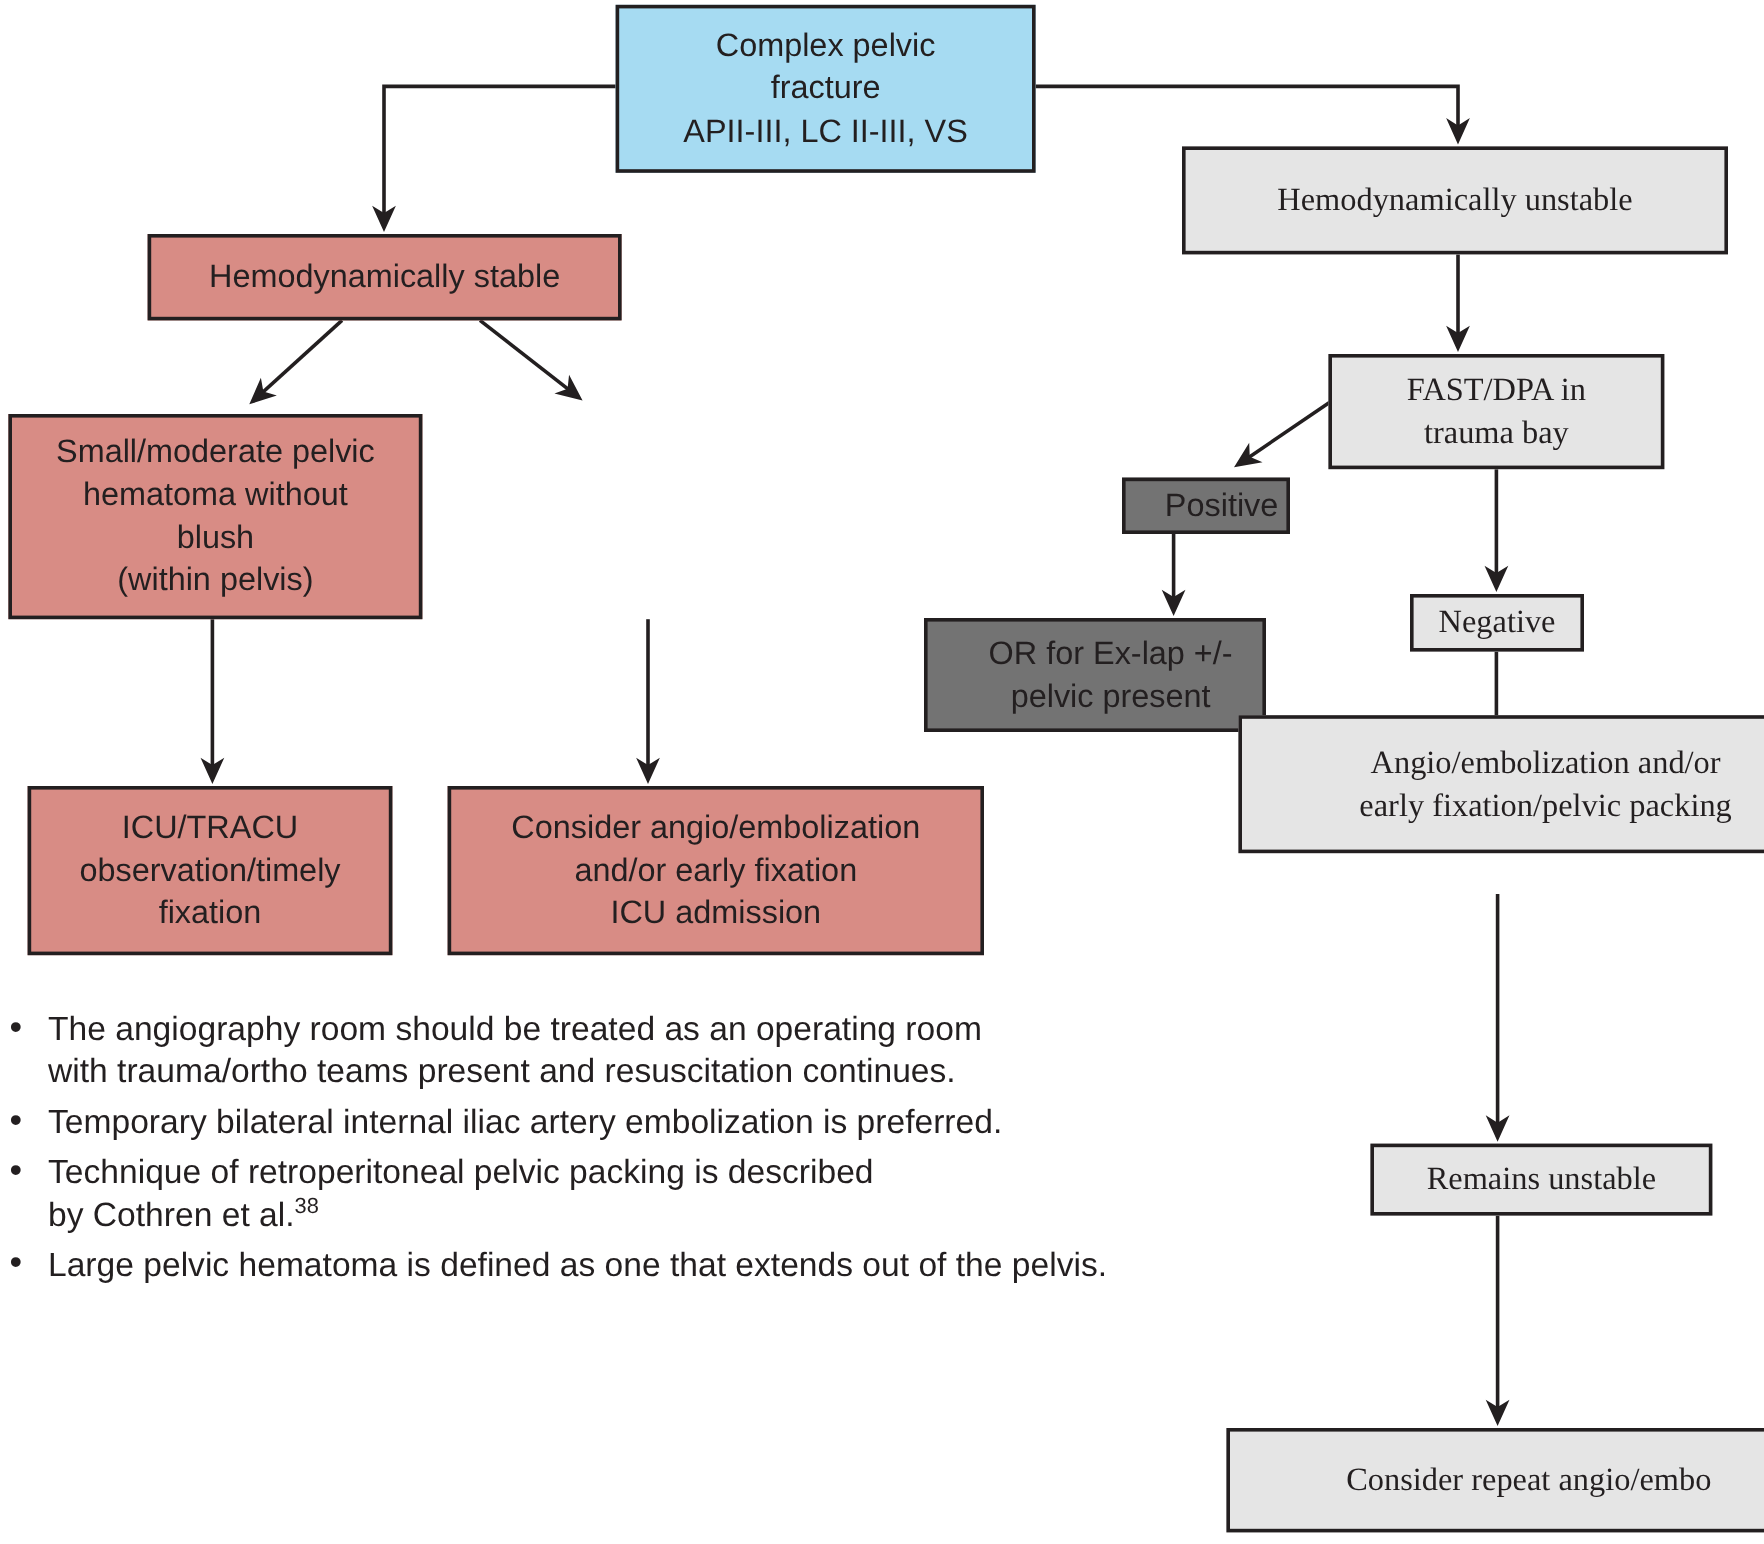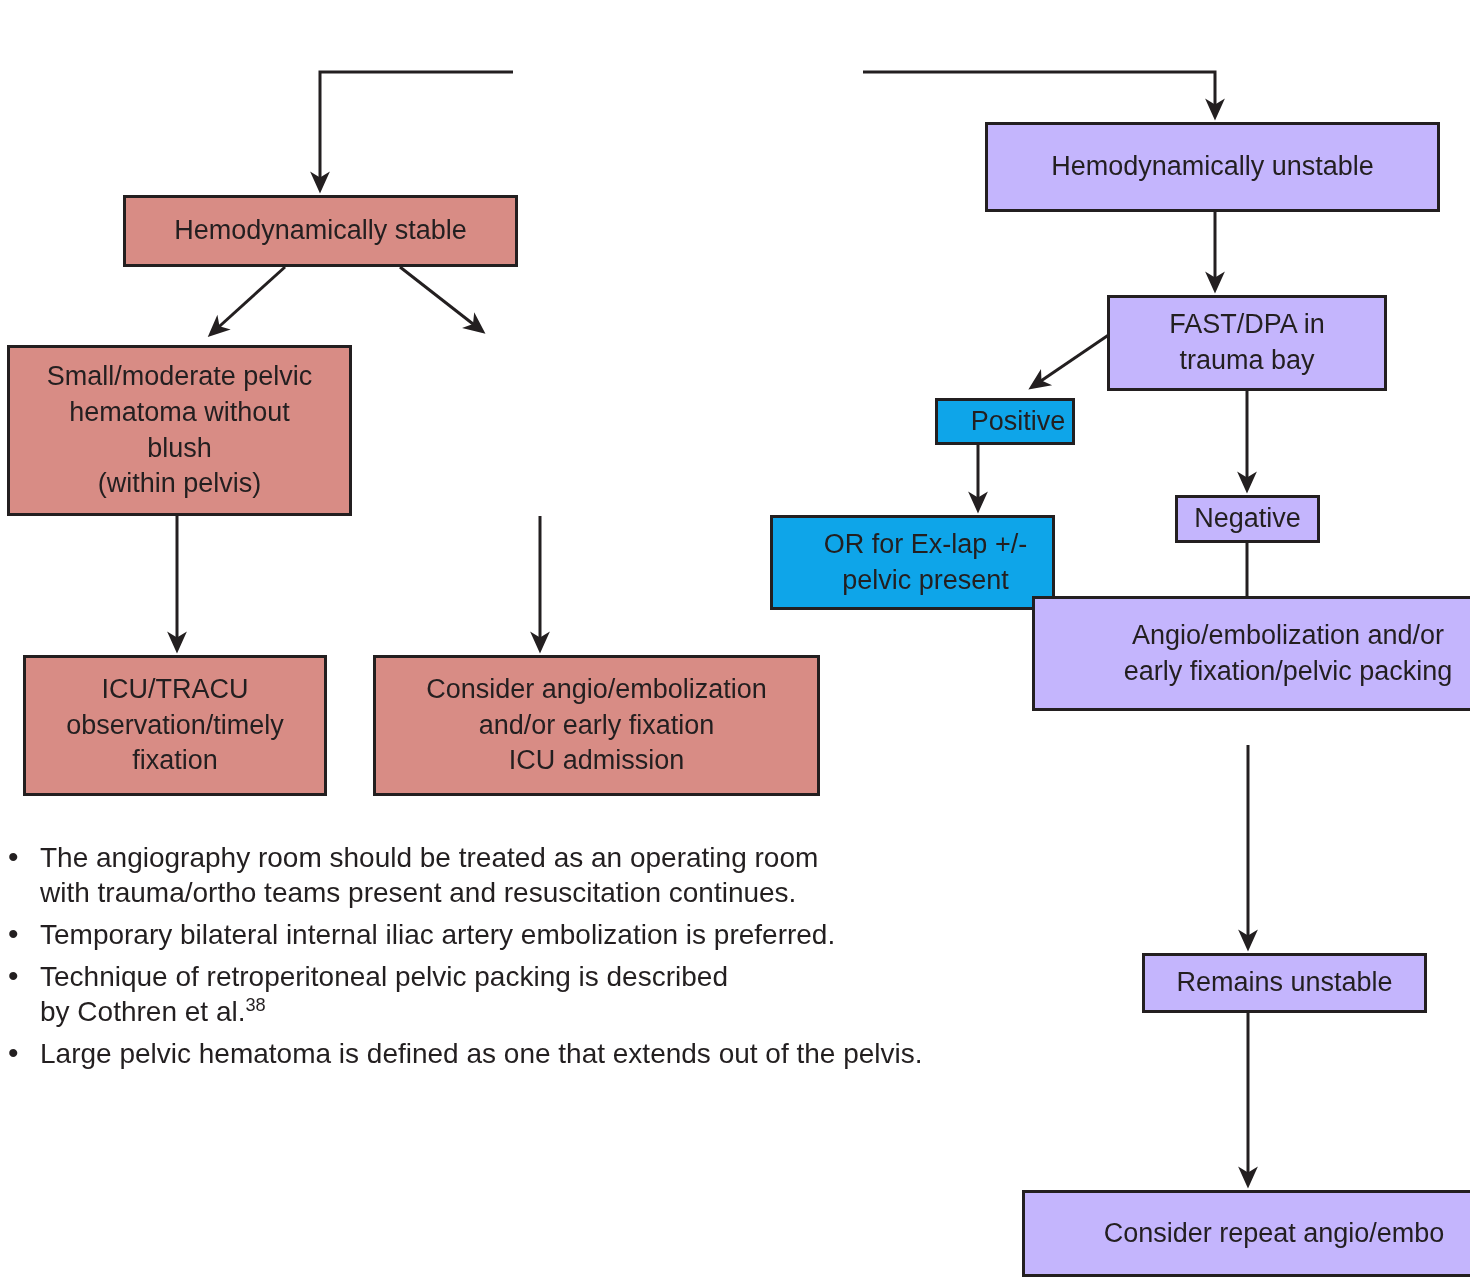--- a/index.html
+++ b/index.html
@@ -17,22 +17,22 @@
     box-sizing:border-box;
     border:3px solid #231f20;
     display:flex;align-items:center;justify-content:center;
     text-align:center;
     font-size:27px;line-height:1.32;
     padding:2px 6px;
   }
   .node span{white-space:pre-line;}
   .blue{background:#a6dbf2;}
   .pink{background:#d88c85;align-items:center;}
-  .yellow{background:#c4b5fd;}
-  .purple{background:#0ea5e9;padding-left:32px;}
+  .yellow{background:#e5e5e5;font-family:Liberation Serif, serif;}
+  .purple{background:#737373;padding-left:32px;}
   #notes{
     position:absolute;left:6px;top:840px;width:980px;
     font-size:28px;line-height:1.25;
   }
   .note{position:relative;padding-left:34px;margin-bottom:7px;}
   .note .bullet{position:absolute;left:2px;top:-2px;font-size:30px;}
   .note-text{white-space:pre-line;}
   sup{font-size:0.65em;}
 </style>
 </head>
@@ -54,20 +54,25 @@
     <path d="M540,516 L540,649" marker-end="url(#ah)"></path>
     <path d="M1215,212 L1215,289" marker-end="url(#ah)"></path>
     <path d="M1110,334 L1032,387" marker-end="url(#ah)"></path>
     <path d="M978,445 L978,509" marker-end="url(#ah)"></path>
     <path d="M1247,391 L1247,489" marker-end="url(#ah)"></path>
     <path d="M1247,543 L1247,624" marker-end="url(#ah)"></path>
     <path d="M1248,745 L1248,947" marker-end="url(#ah)"></path>
     <path d="M1248,1013 L1248,1184" marker-end="url(#ah)"></path>
   </svg>
 
+  <div class="node blue" style="left:513px;top:4px;width:350px;height:140px">
+    <span>Complex pelvic
+fracture
+APII-III, LC II-III, VS</span>
+  </div>
 
   <div class="node pink" style="left:123px;top:195px;width:395px;height:72px">
     <span>Hemodynamically stable</span>
   </div>
 
   <div class="node pink" style="left:7px;top:345px;width:345px;height:171px">
     <span>Small/moderate pelvic
 hematoma without
 blush
 (within pelvis)</span>

